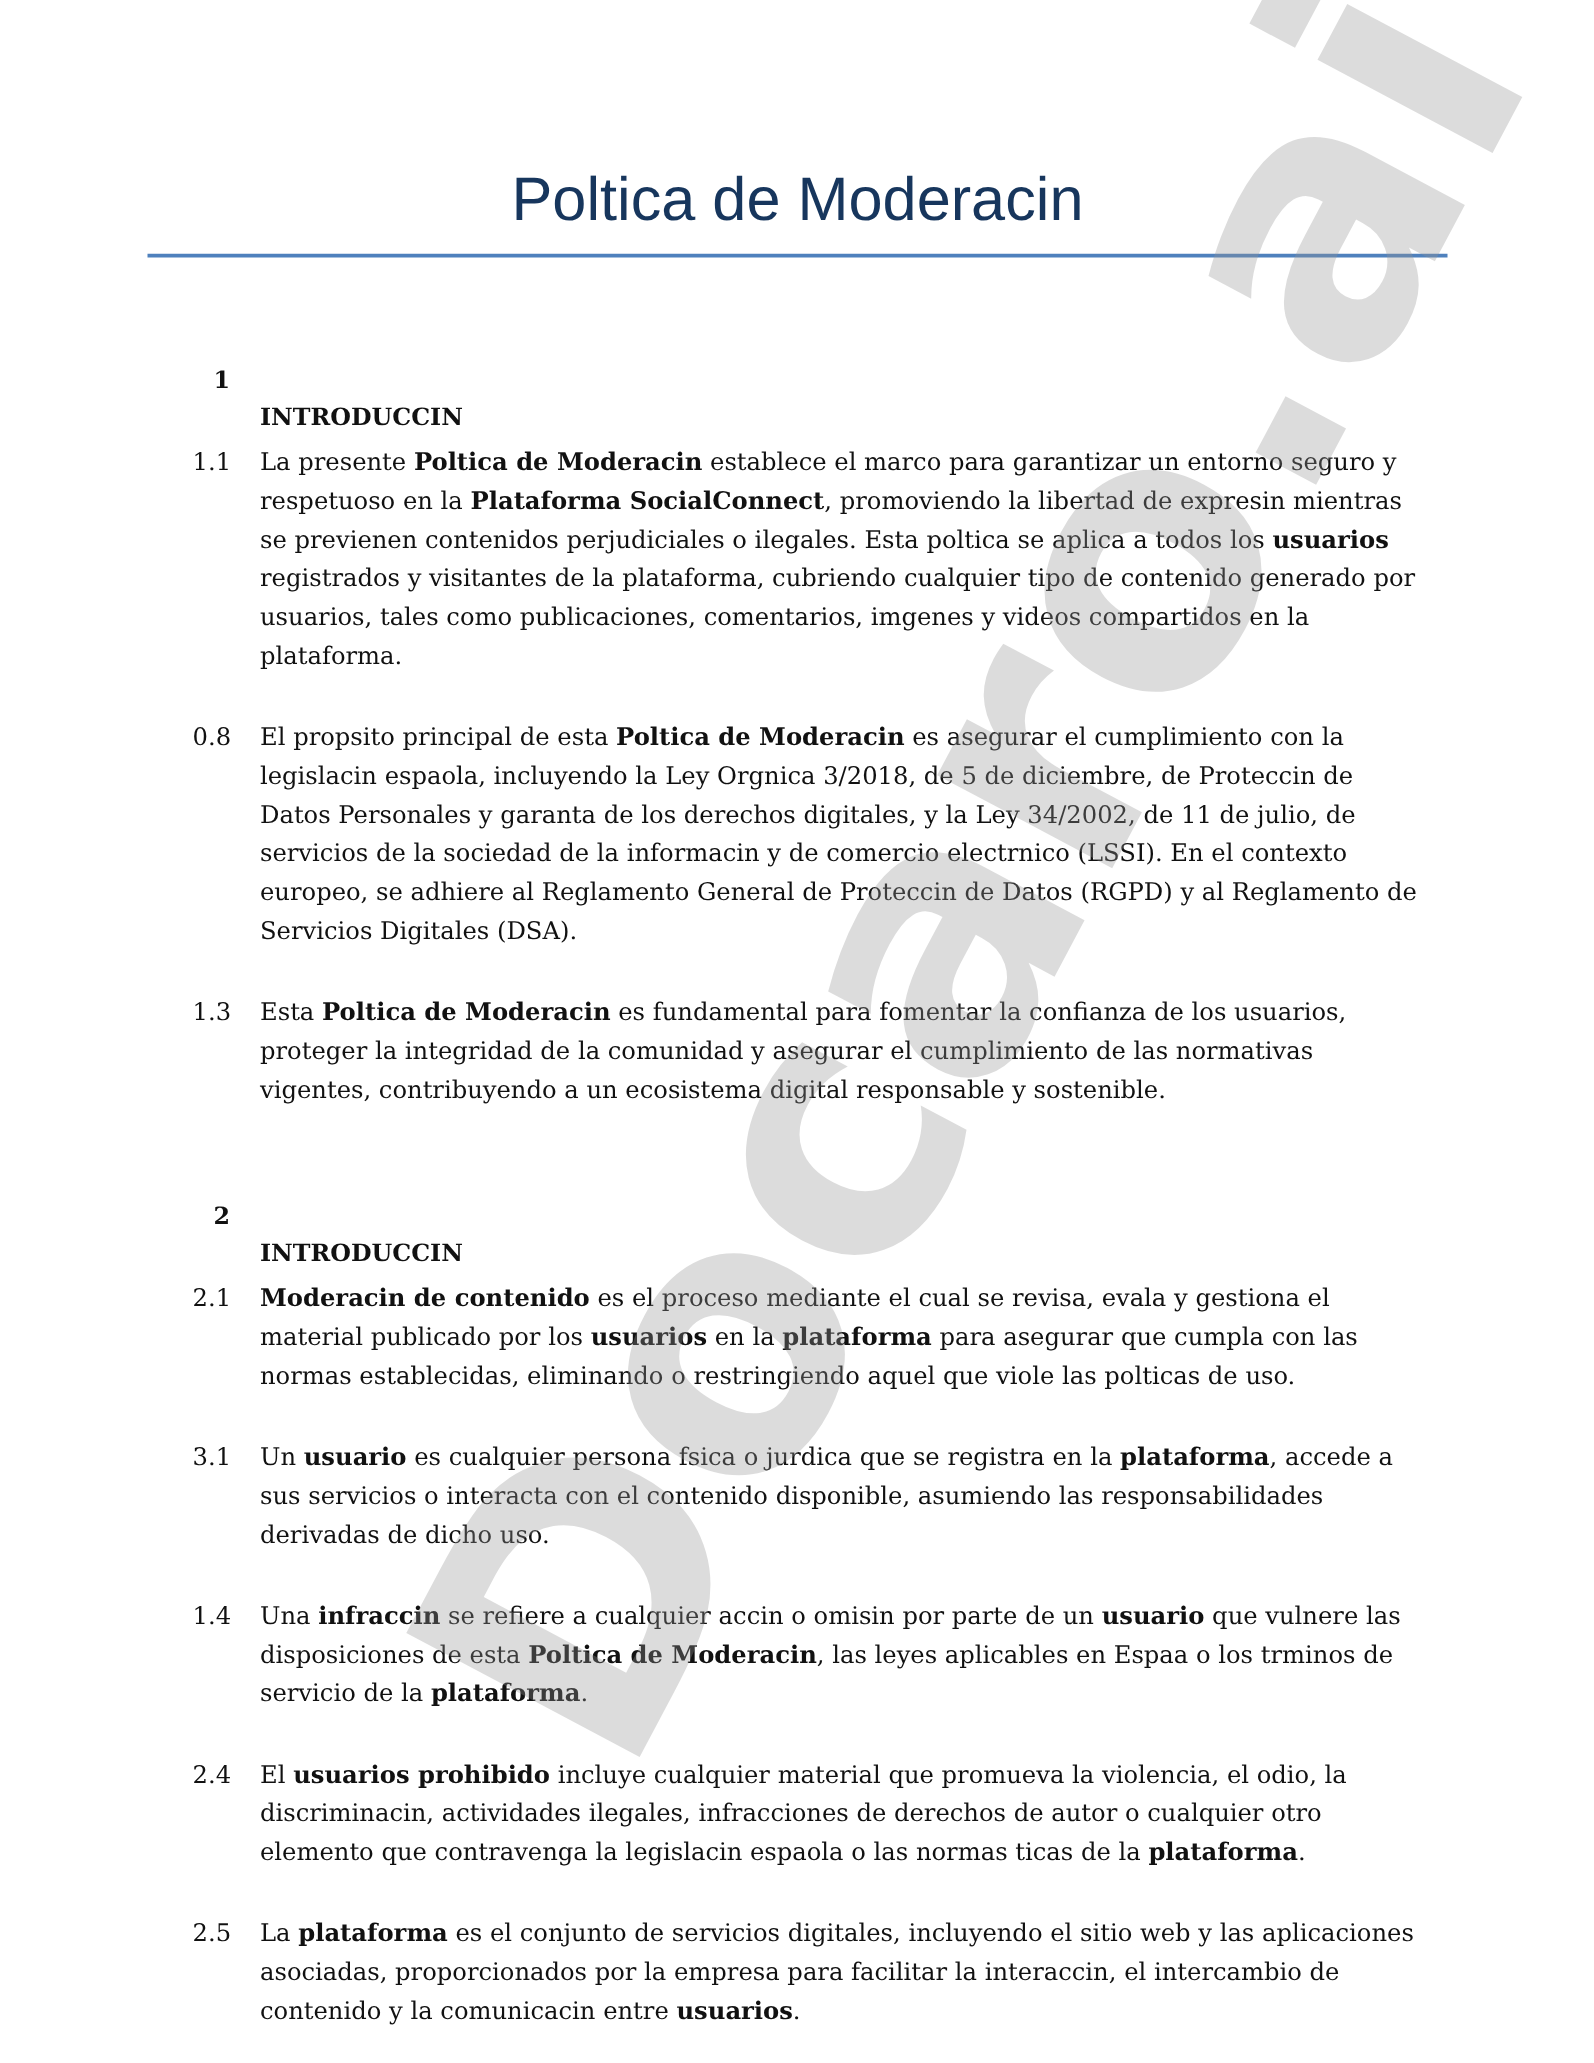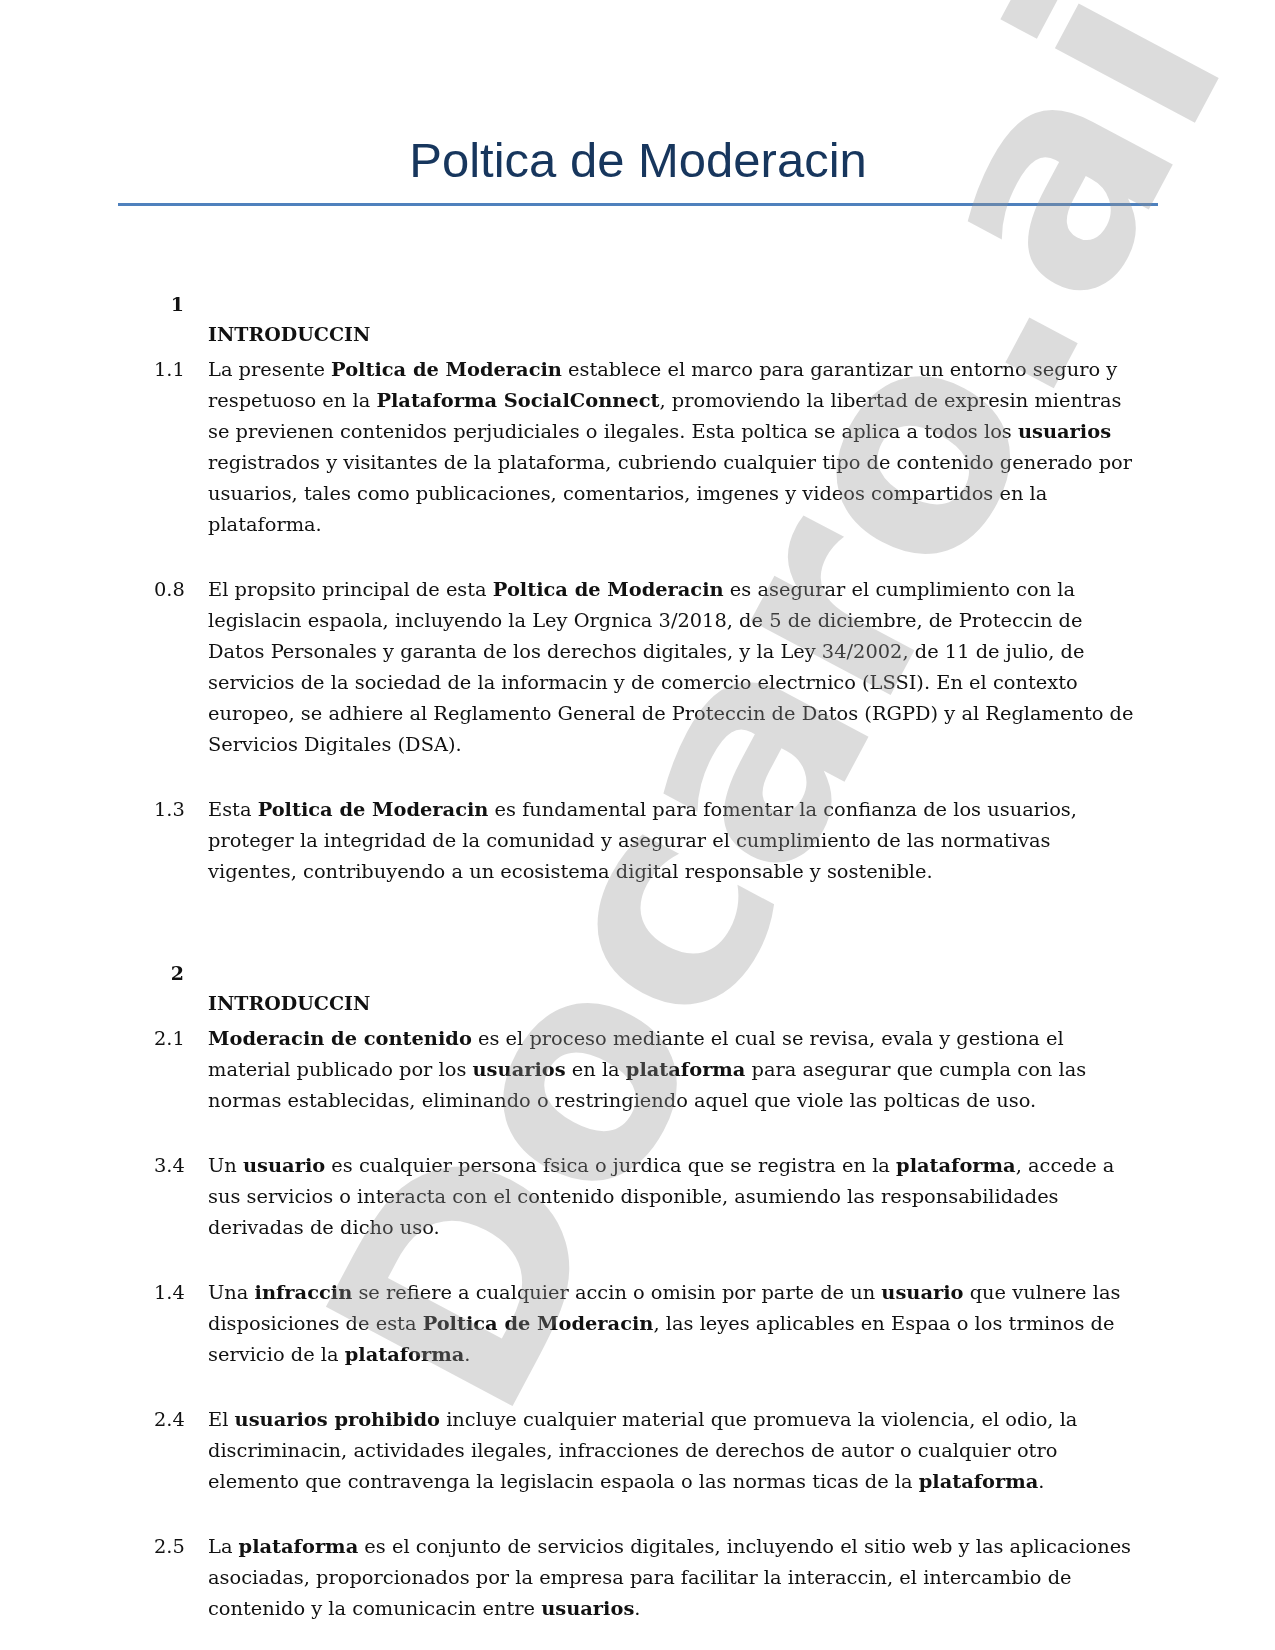--- a/index.html
+++ b/index.html
@@ -132,21 +132,21 @@
     <div class="section">
       <div class="section-heading">
         <span class="num">2</span>
         <span class="label">INTRODUCCIN</span>
       </div>
       <div class="clause">
         <span class="num">2.1</span>
         <div class="text"><b>Moderacin de contenido</b><span> es el proceso mediante el cual se revisa, evala y gestiona el material publicado por los </span><b>usuarios</b><span> en la </span><b>plataforma</b><span> para asegurar que cumpla con las normas establecidas, eliminando o restringiendo aquel que viole las polticas de uso.</span></div>
       </div>
       <div class="clause">
-        <span class="num">3.4</span>
+        <span class="num">3.1</span>
         <div class="text"><span>Un </span><b>usuario</b><span> es cualquier persona fsica o jurdica que se registra en la </span><b>plataforma</b><span>, accede a sus servicios o interacta con el contenido disponible, asumiendo las responsabilidades derivadas de dicho uso.</span></div>
       </div>
       <div class="clause">
         <span class="num">1.4</span>
         <div class="text"><span>Una </span><b>infraccin</b><span> se refiere a cualquier accin o omisin por parte de un </span><b>usuario</b><span> que vulnere las disposiciones de esta </span><b>Poltica de Moderacin</b><span>, las leyes aplicables en Espaa o los trminos de servicio de la </span><b>plataforma</b><span>.</span></div>
       </div>
       <div class="clause">
         <span class="num">2.4</span>
         <div class="text"><span>El </span><b>usuarios prohibido</b><span> incluye cualquier material que promueva la violencia, el odio, la discriminacin, actividades ilegales, infracciones de derechos de autor o cualquier otro elemento que contravenga la legislacin espaola o las normas ticas de la </span><b>plataforma</b><span>.</span></div>
       </div>

